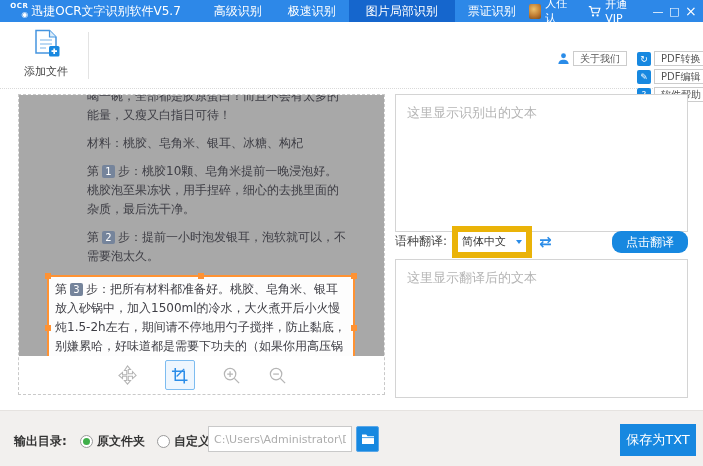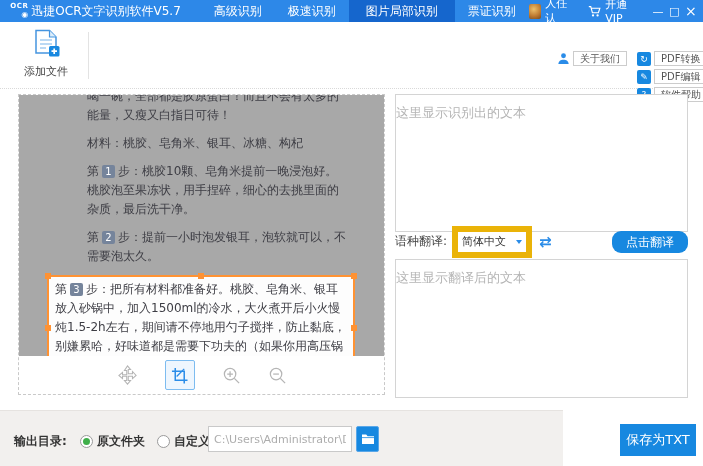--- a/index.html
+++ b/index.html
@@ -57,39 +57,39 @@
   .hnd.tl{left:-4px;top:-4px}.hnd.tm{left:50%;margin-left:-3px;top:-4px}.hnd.tr{right:-4px;top:-4px}
   .hnd.ml{left:-4px;top:50%;margin-top:-3px}.hnd.mr{right:-4px;top:50%;margin-top:-3px}
   .preview-tools{position:absolute;left:0;bottom:0;width:365px;height:38px;background:#fff;
                  display:flex;align-items:center;justify-content:center;gap:27px;}
   .ptool{display:flex;align-items:center;justify-content:center;cursor:pointer;}
   .ptool.active-box{width:28px;height:28px;border:1px solid #7dbcf0;background:#eef6fe;
                     border-radius:2px;}
 
   
   .txt-panel{position:absolute;left:395px;width:293px;border:1px solid #d4d4d4;background:#fff;
-             box-sizing:border-box;resize:none;outline:none;padding:9px 0;font-size:13px;
+             box-sizing:border-box;resize:none;outline:none;padding:9px 11px;font-size:13px;
              color:#444;font-family:"DejaVu Sans","Liberation Sans",sans-serif;}
   .txt-panel::placeholder{color:#b5b5b5;}
   .panel-top{top:94px;height:138px;}
   .panel-bottom{top:259px;height:139px;}
   .translate-row{position:absolute;left:395px;top:233px;width:293px;height:17px;
                  display:flex;align-items:center;}
   .tr-label{font-size:12px;color:#444;margin-right:5px;white-space:nowrap;}
   .lang-select{width:60px;height:20px;border:6px solid #eab308;background:#fff;display:flex;
                align-items:center;justify-content:space-between;padding:0 4px;font-size:11px;
                color:#333;cursor:pointer;box-sizing:content-box;}
   .chev{width:0;height:0;border-left:3.5px solid transparent;border-right:3.5px solid transparent;
         border-top:4.5px solid #2a8ce8;}
   .swap{color:#2a8ce8;font-size:15px;margin:0 7px;font-weight:bold;}
   .translate-btn{margin-left:auto;width:76px;height:22px;background:#1788e0;color:#fff;
                  font-size:12px;line-height:22px;text-align:center;cursor:pointer;border-radius:9px;}
 
   
-  .bottom-bar{position:absolute;left:0;top:410px;width:563px;height:56px;background:#f2f0ee;
+  .bottom-bar{position:absolute;left:0;top:410px;width:703px;height:56px;background:#f2f0ee;
               border-top:1px solid #e6e3e0;box-sizing:border-box;}
   .out-label{position:absolute;left:14px;top:22px;font-size:12px;font-weight:bold;color:#333;}
   .radio{position:absolute;top:24px;width:11px;height:11px;border-radius:50%;
          border:1px solid #9a9a9a;background:#fff;cursor:pointer;}
   .radio.checked::after{content:'';position:absolute;left:2px;top:2px;width:7px;height:7px;
          border-radius:50%;background:#3fae49;}
   .radio-lab{position:absolute;top:22px;font-size:12px;font-weight:bold;color:#333;cursor:pointer;}
   .path-input{position:absolute;left:208px;top:15px;width:144px;height:26px;border:1px solid #c9c9c9;
               background:#fff;font-size:11px;color:#adadad;padding:0 5px;box-sizing:border-box;
               font-family:"DejaVu Sans","Liberation Sans",sans-serif;outline:none;}

